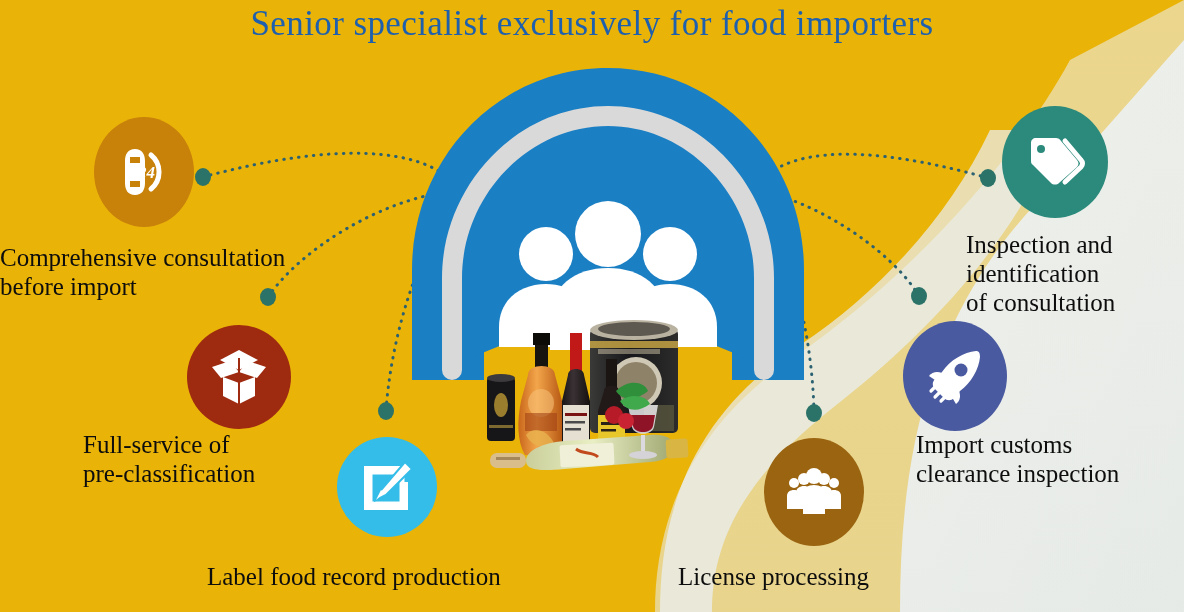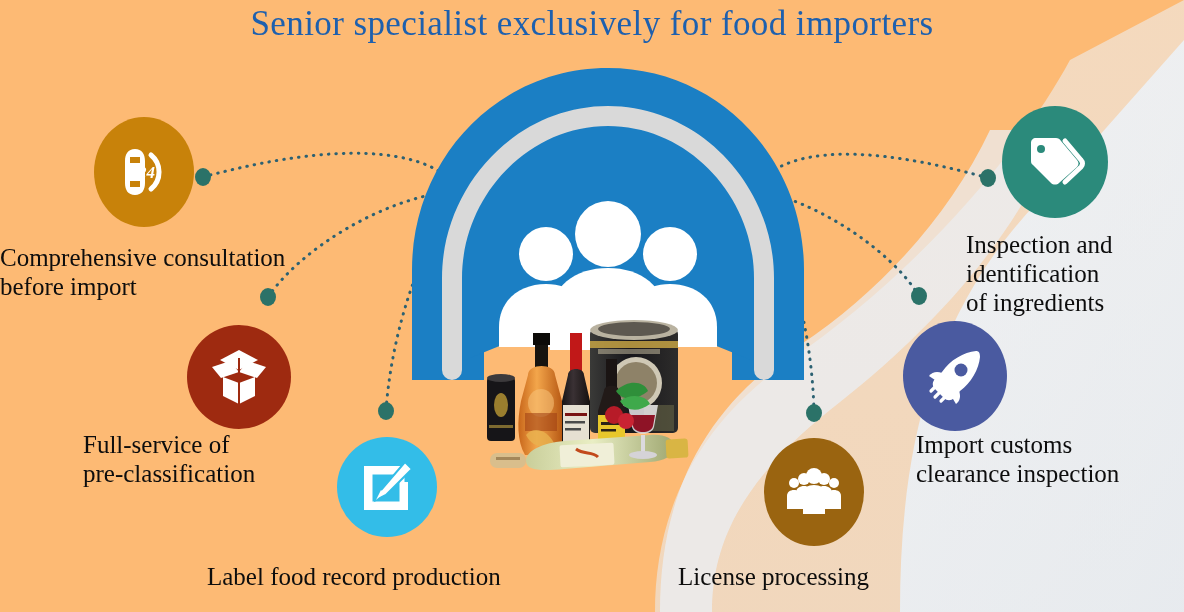--- a/index.html
+++ b/index.html
@@ -4,21 +4,21 @@
 <style>
   html, body {
     margin: 0;
     padding: 0;
     background: #ffffff;
   }
   #canvas {
     position: relative;
     width: 1184px;
     height: 612px;
-    background: #fdba74;
+    background: #eab308;
     overflow: hidden;
     font-family: "Liberation Serif", "DejaVu Serif", serif;
   }
 
   
   .bg-layer { position: absolute; inset: 0; pointer-events: none; }
 
   
   .title {
     position: absolute;
@@ -326,15 +326,15 @@
   <div class="node" style="left:1002px; top:106px; width:106px; height:112px; background:#2B8A7B;">
     <svg width="60" height="58" viewBox="0 0 60 58">
       <path d="M6 10 C6 7 8 5 11 5 L31 5 C33 5 35 6 36 8 L52 27 C54 29 54 32 52 34
                L34 50 C32 52 28 52 26 50 L8 32 C6 31 6 29 6 27 Z" fill="#ffffff"></path>
       <circle cx="16" cy="16" r="4" fill="#2B8A7B"></circle>
       <path d="M40 8 L56 27 C58 29 58 32 56 34 L40 49" stroke="#ffffff" stroke-width="5" fill="none" stroke-linejoin="round" stroke-linecap="round"></path>
     </svg>
   </div>
   <div class="caption" style="left:966px; top:230px; width:218px;">Inspection and
 identification
-of ingredients</div>
+of consultation</div>
 
 </div>
 
 </body></html>

